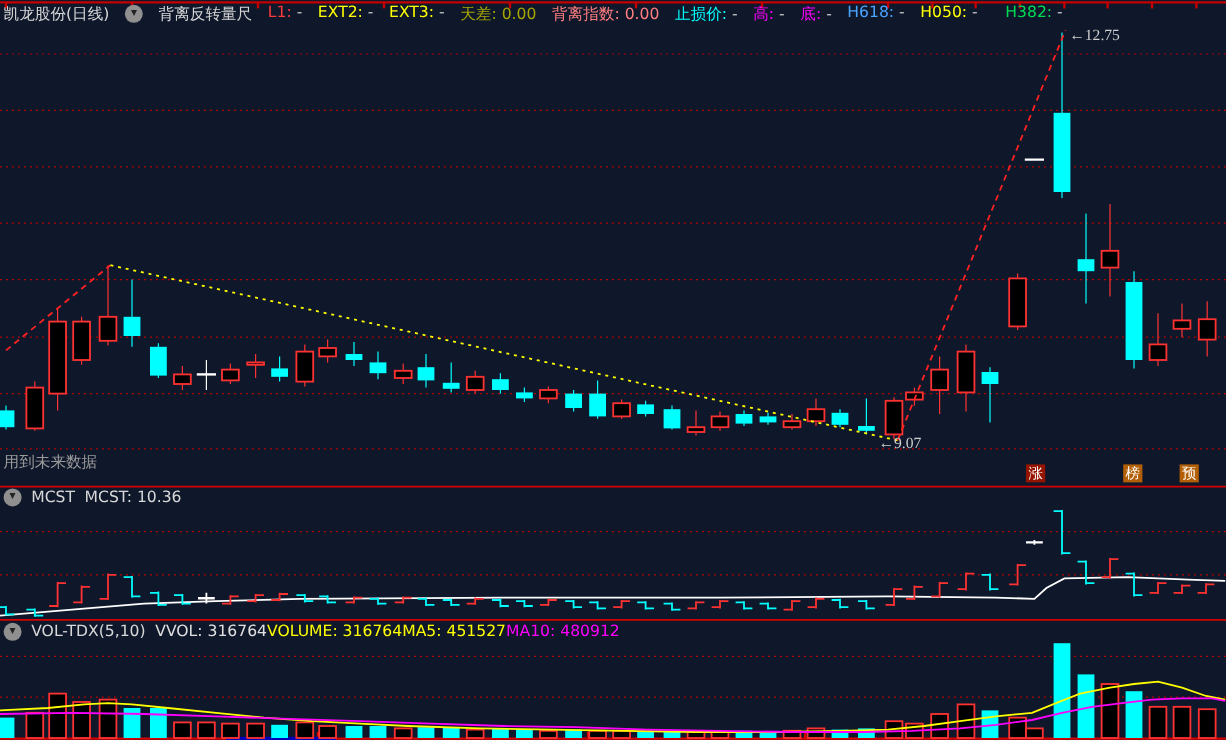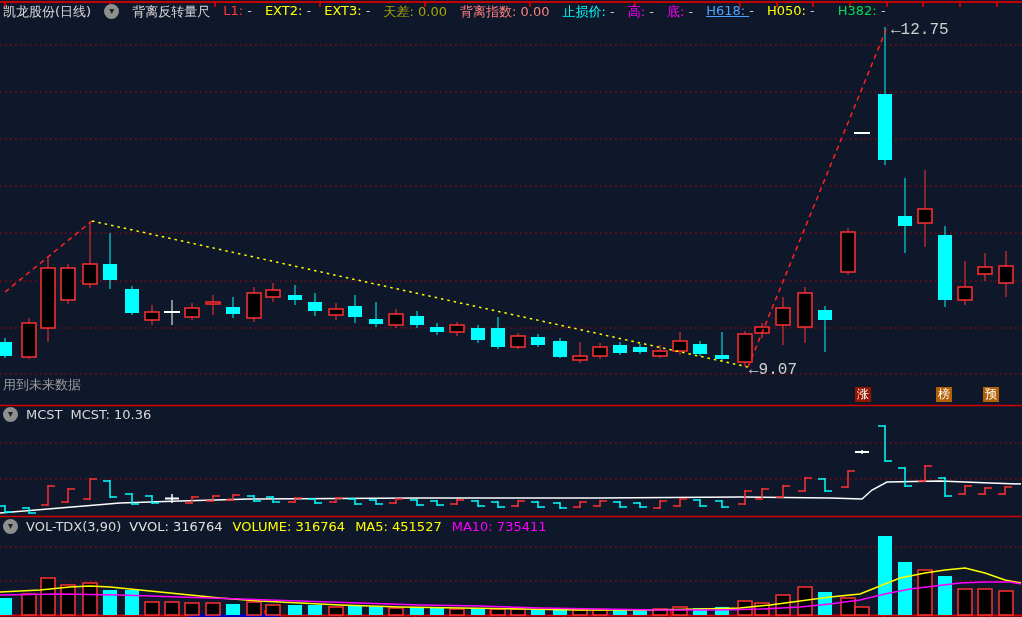--- a/index.html
+++ b/index.html
@@ -7,22 +7,22 @@
          font-family:"DejaVu Sans","Liberation Sans",sans-serif;}
   #cv{position:absolute;left:0;top:0;}
   .titlebar{position:absolute;top:3px;left:3px;height:17px;display:flex;align-items:center;
             gap:13px;font-size:13px;white-space:nowrap;z-index:5;}
   .hdr{position:absolute;left:3px;height:16px;display:flex;align-items:center;gap:8px;
        font-size:13px;white-space:nowrap;z-index:5;}
   .chev{width:15px;height:15px;border-radius:50%;background:#8f8f8f;color:#222;
         font-size:10px;line-height:14px;text-align:center;display:inline-block;flex:0 0 auto;}
   .wt{color:#d8d8d8;}
   .note{position:absolute;top:376px;left:3px;font-size:13px;color:#9a9a9a;z-index:5;}
-  .plabel{position:absolute;font-size:16px;color:#cfcfcf;z-index:5;
-          font-family:Liberation Mono, monospace;}
+  .plabel{position:absolute;font-size:13px;color:#cfcfcf;z-index:5;
+          font-family:Liberation Serif, serif;}
   .badge{position:absolute;top:387px;width:16px;height:15px;font-size:12px;line-height:15px;
          text-align:center;color:#fff;z-index:5;}
 </style>
 </head>
 <body>
 
 <div id="stage">
   <svg id="cv" width="1022" height="617">
       <g>
         <line x1="0" y1="45" x2="1022" y2="45" stroke="#c40000" stroke-width="1" stroke-dasharray="1.5 3.5"></line>
@@ -590,44 +590,44 @@
     <span class="wt">背离反转量尺</span>
     <span id="title-fields" style="display:flex;gap:13px;">
         <span><span style="color: rgb(255, 59, 59);">L1: </span><span style="color: rgb(200, 200, 200);">-</span></span>
         <span><span style="color: rgb(255, 255, 0);">EXT2: </span><span style="color: rgb(200, 200, 200);">-</span></span>
         <span><span style="color: rgb(255, 255, 0); margin-top: 32px;">EXT3: </span><span style="color: rgb(200, 200, 200);">-</span></span>
         <span><span style="color: rgb(166, 166, 0);">天差: </span><span style="color: rgb(166, 166, 0);">0.00</span></span>
         <span><span style="color: rgb(255, 127, 127);">背离指数: </span><span style="color: rgb(255, 127, 127);">0.00</span></span>
         <span><span style="color: rgb(0, 255, 255);">止损价: </span><span style="color: rgb(200, 200, 200);">-</span></span>
         <span><span style="color: rgb(255, 0, 255);">高: </span><span style="color: rgb(200, 200, 200);">-</span></span>
         <span><span style="color: rgb(255, 0, 255);">底: </span><span style="color: rgb(200, 200, 200);">-</span></span>
-        <span><span style="color: rgb(74, 163, 255); text-decoration: underline;">H618: </span><span style="color: rgb(200, 200, 200);">-</span></span>
+        <span><span style="color: rgb(74, 163, 255);">H618: </span><span style="color: rgb(200, 200, 200);">-</span></span>
         <span><span style="color: rgb(255, 255, 0); text-align: right;">H050: </span><span style="color: rgb(200, 200, 200);">-</span></span>
         <span><span style="color: rgb(0, 221, 85); margin-left: 10px;">H382: </span><span style="color: rgb(200, 200, 200);">-</span></span>
       </span>
   </div>
 
   <div class="note">用到未来数据</div>
 
   <div class="plabel" style="left:891px;top:21px;"><span>←</span><span>12.75</span></div>
-  <div class="plabel" style="left:749px;top:361px;"><span>←</span><span>9.07</span></div>
+  <div class="plabel" style="left:732px;top:361px;"><span>←</span><span>9.07</span></div>
 
   <div class="badge" id="badge0" style="left: 855px; background: rgb(149, 20, 0);">涨</div>
   <div class="badge" id="badge1" style="left: 936px; background: rgb(179, 95, 6);">榜</div>
   <div class="badge" id="badge2" style="left: 983px; background: rgb(179, 95, 6);">预</div>
 
   <div class="hdr" style="top:406px;">
     <span class="chev">▾</span>
     <span class="wt">MCST</span>
     <span class="wt">MCST: 10.36</span>
   </div>
 
   <div class="hdr" style="top:518px;">
     <span class="chev">▾</span>
-    <span class="wt">VOL-TDX(3,90)</span>
-    <span id="vol-fields" style="display:flex;gap:10px;">
+    <span class="wt">VOL-TDX(5,10)</span>
+    <span id="vol-fields" style="display:flex;">
         <span><span style="color: rgb(224, 224, 224);">VVOL: </span><span style="color: rgb(224, 224, 224);">316764</span></span>
         <span><span style="color: rgb(255, 255, 0);">VOLUME: </span><span style="color: rgb(255, 255, 0);">316764</span></span>
         <span><span style="color: rgb(255, 255, 0); margin-top: 21px;">MA5: </span><span style="color: rgb(255, 255, 0);">451527</span></span>
-        <span><span style="color: rgb(255, 0, 255);">MA10: </span><span style="color: rgb(255, 0, 255);">735411</span></span>
+        <span><span style="color: rgb(255, 0, 255);">MA10: </span><span style="color: rgb(255, 0, 255);">480912</span></span>
       </span>
   </div>
 </div>
 
 </body></html>

